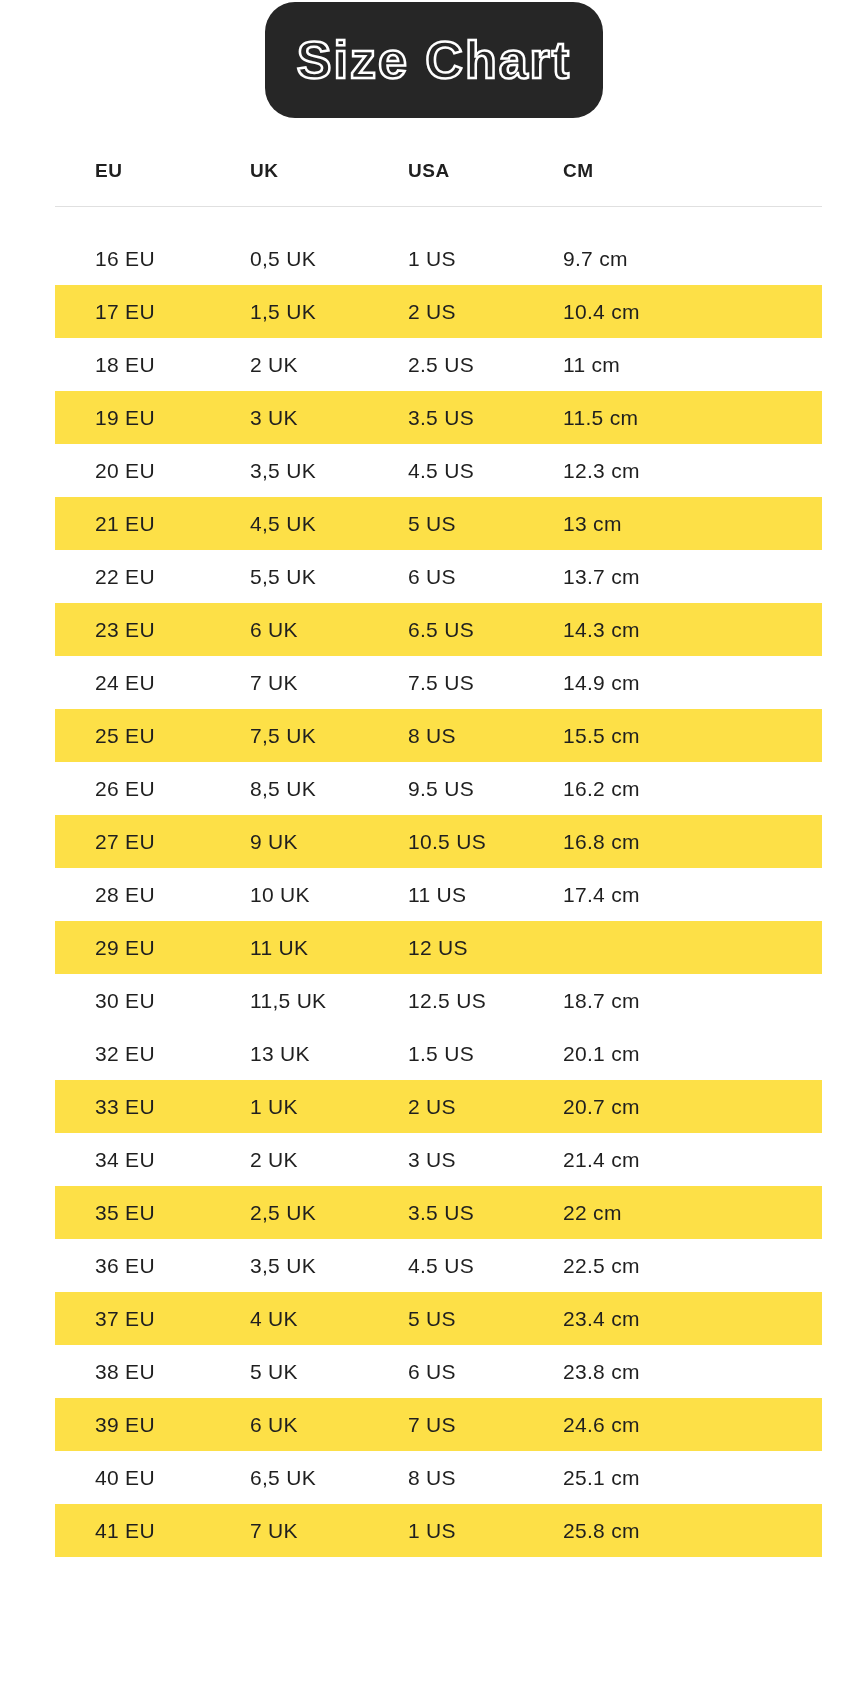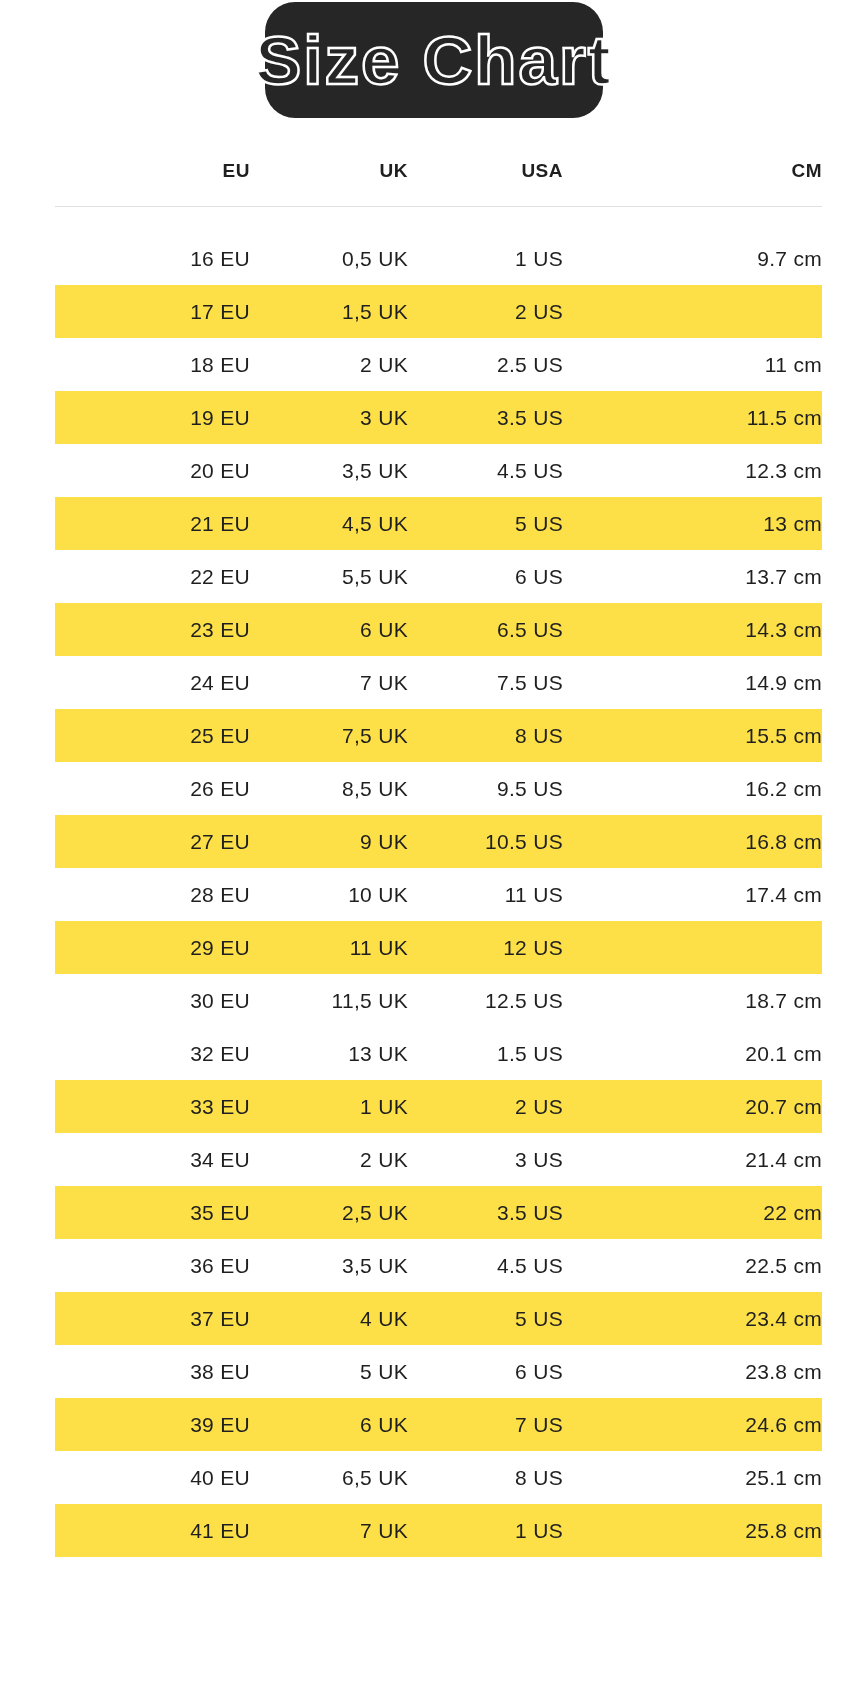--- a/index.html
+++ b/index.html
@@ -24,40 +24,39 @@
     transform: translateX(-50%);
     width: 338px;
     height: 116px;
     background: #262626;
     border-radius: 30px;
     display: flex;
     align-items: center;
     justify-content: center;
   }
   .badge-title {
-    font-size: 69px;
+    font-size: 52px;
     font-weight: 700;
     letter-spacing: 2px;
     color: #262626;
     -webkit-text-stroke: 2.5px #ffffff;
     white-space: nowrap;
   }
 
   
   .table-wrap {
     position: absolute;
     top: 160px;
     left: 55px;
     width: 767px;
   }
   .grid-row {
     display: grid;
     grid-template-columns: 195px 158px 155px 259px;
     align-items: center;
-    text-align: right;
   }
   .header-row {
     padding-bottom: 24px;
     border-bottom: 1px solid #e0e0e0;
   }
   .header-cell {
     font-size: 19px;
     font-weight: 700;
     letter-spacing: 0.5px;
     color: #1f1f1f;
@@ -100,20 +99,21 @@
       <div class="grid-row data-row">
         <span class="cell">16 EU</span>
         <span class="cell">0,5 UK</span>
         <span class="cell">1 US</span>
         <span class="cell">9.7 cm</span>
       </div>
       <div class="grid-row data-row alt">
         <span class="cell">17 EU</span>
         <span class="cell">1,5 UK</span>
         <span class="cell">2 US</span>
+        <span class="cell">10.4 cm</span>
       </div>
       <div class="grid-row data-row">
         <span class="cell">18 EU</span>
         <span class="cell">2 UK</span>
         <span class="cell">2.5 US</span>
         <span class="cell">11 cm</span>
       </div>
       <div class="grid-row data-row alt">
         <span class="cell">19 EU</span>
         <span class="cell">3 UK</span>

